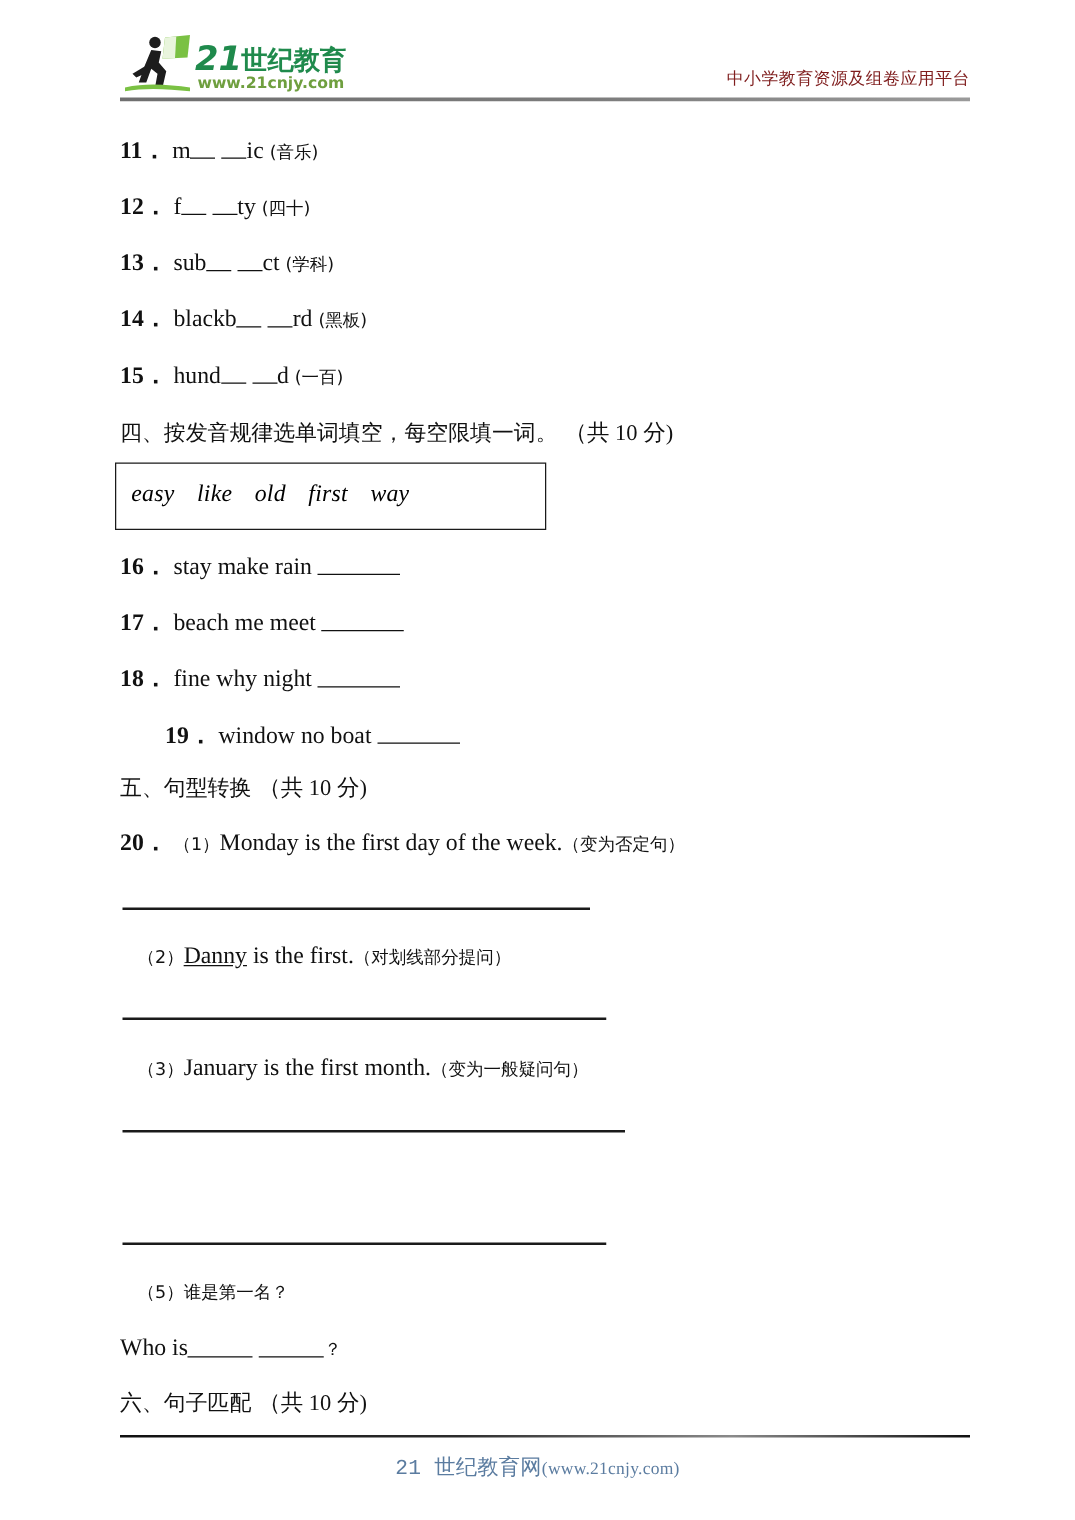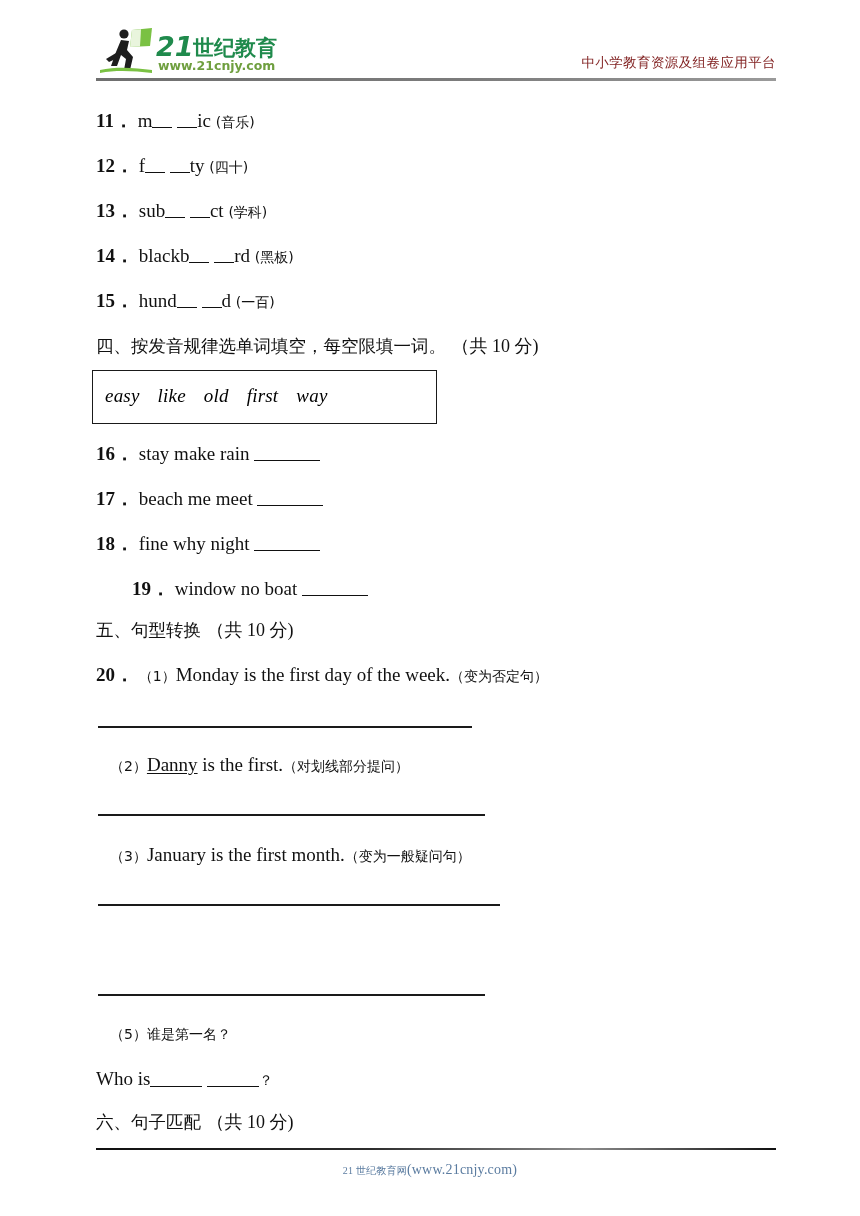--- a/index.html
+++ b/index.html
@@ -147,22 +147,22 @@
     left: 0;
     top: 1162px;
     width: 860px;
     text-align: center;
     font-family: "Liberation Serif", "DejaVu Serif", serif;
     font-size: 14px;
     color: #5b7ca0;
     letter-spacing: 0.2px;
   }
   .footer-text .cnf {
-    font-family: Liberation Serif, serif;
-    font-size: 10px;
+    font-family: Liberation Mono, monospace;
+    font-size: 17px;
   }
 </style>
 </head>
 <body>
 
 <div class="page">
 
   <div class="header">
 
     <div class="logo">

